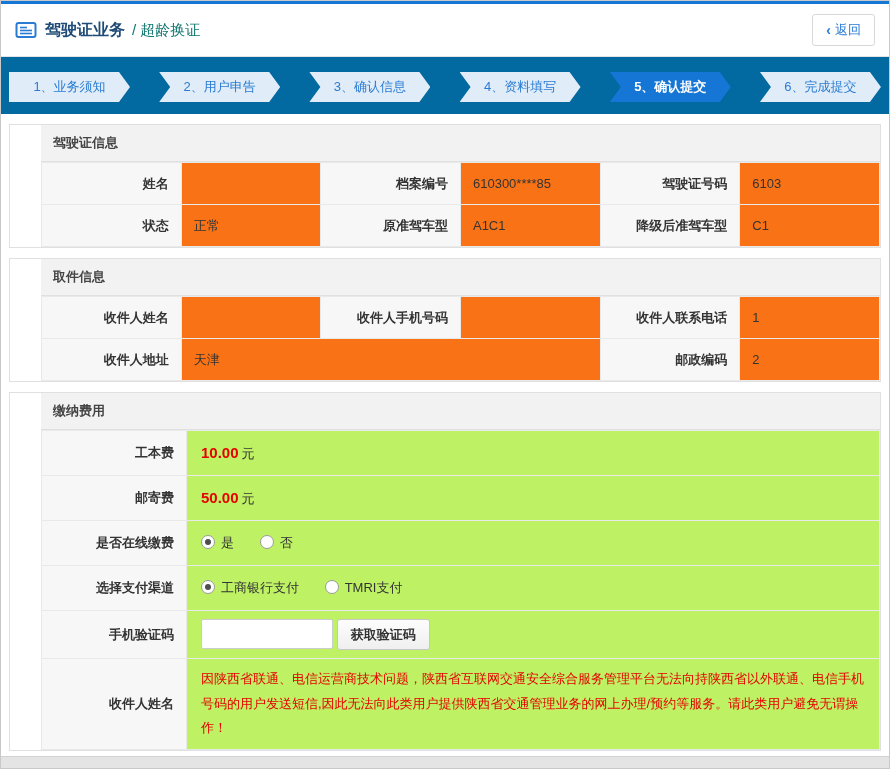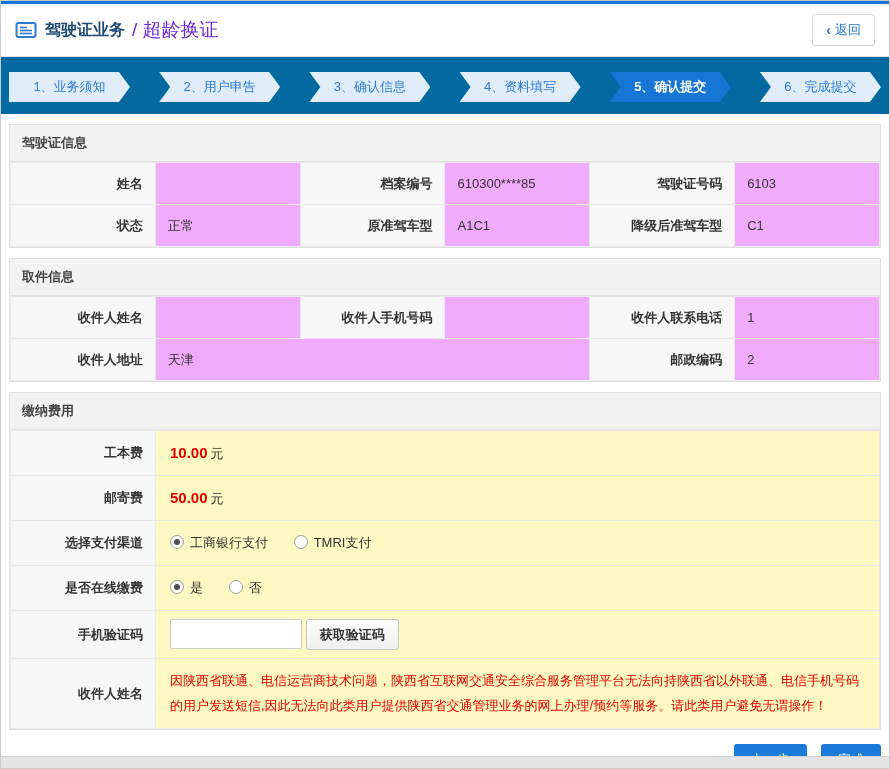--- a/index.html
+++ b/index.html
@@ -2,38 +2,38 @@
 <html><head>
 <meta charset="utf-8">
 <style>
   * { margin:0; padding:0; box-sizing:border-box; }
   body { background:#fff; font-family:"Liberation Sans","DejaVu Sans",sans-serif; }
   .page { width:890px; height:769px; border:1px solid #c9c9c9; background:#fff; position:relative; overflow:hidden; }
   .topbar { height:3px; background:#1576d6; }
   .header { height:53px; display:flex; align-items:center; padding:0 14px; border-bottom:1px solid #e4e4e4; background:#fff; }
   .hicon { display:inline-flex; align-items:center; }
   .htitle { font-size:16px; font-weight:bold; color:#1f4b77; margin-left:8px; }
-  .hsub { font-size:19px; color:#6d28d9; margin-left:7px; }
+  .hsub { font-size:15px; color:#0f766e; margin-left:7px; }
   .back-btn { margin-left:auto; background:#fff; border:1px solid #d8d8d8; border-radius:3px; color:#2a7bd2; font-size:13px; padding:6px 13px; cursor:pointer; display:inline-flex; align-items:center; gap:4px; font-family:inherit; }
   .back-btn .chev { font-weight:bold; font-size:14px; line-height:1; }
   .steps { display:flex; padding:15px 8px 12px 8px; gap:16px; background:#0369a1;justify-content:space-between; }
   .step { flex:0 0 121px; height:30px; line-height:30px; text-align:center; font-size:13px; color:#2a7bd2; background:#e0edf9; cursor:pointer;
           clip-path: polygon(0 0, calc(100% - 11px) 0, 100% 50%, calc(100% - 11px) 100%, 0 100%, 11px 50%); }
   .step:first-child { clip-path: polygon(0 0, calc(100% - 11px) 0, 100% 50%, calc(100% - 11px) 100%, 0 100%); }
   .step.active { background:#1576d6; color:#fff; font-weight:bold; }
-  .section { margin:10px 8px 0 8px; border:1px solid #e0e0e0; background:#fff; }
+  .section { margin:10px 8px 0 8px; border:1px solid #e0e0e0; background:#fff;padding-left:31px; }
   .sec-header { background:#f2f2f2; padding:9px 12px; font-size:13px; font-weight:bold; color:#444; border-bottom:1px solid #e0e0e0; }
   table.info { width:100%; border-collapse:collapse; table-layout:fixed; }
   table.info td { border:1px solid #e9e9e9; height:42px; font-size:13px; padding:0 12px; color:#333;margin-left:7px; }
   table.info td.lbl { background:#f7f7f7; text-align:right; font-weight:bold; }
-  table.info td.val { background:#f0abfc; text-align:left; }
+  table.info td.val { background:#f97316; text-align:left; }
   table.fees { width:100%; border-collapse:collapse; }
   table.fees td { border:1px solid #e9e9e9; font-size:13px; color:#333; }
   table.fees td.lbl { background:#f7f7f7; text-align:right; font-weight:bold; width:145px; padding:0 12px; height:45px; }
-  table.fees td.cnt { background:#fef9c3; padding:8px 14px; vertical-align:middle; }
+  table.fees td.cnt { background:#bef264; padding:8px 14px; vertical-align:middle; }
   .fee-amount { color:#e60000; font-size:15px; font-weight:bold; }
   .fee-unit { color:#333; font-size:13px; margin-left:3px; }
   .radio { width:14px; height:14px; border:1px solid #9b9b9b; border-radius:50%; display:inline-block; vertical-align:-2px; background:#fff; position:relative; cursor:pointer; }
   .radio.checked::after { content:""; position:absolute; left:3px; top:3px; right:3px; bottom:3px; border-radius:50%; background:#4d4d4d; }
   .radio-label { font-size:13px; color:#333; margin:0 22px 0 6px; cursor:pointer; }
   .captcha-input { width:132px; height:30px; border:1px solid #ccc; border-radius:2px; padding:0 7px; font-size:13px; font-family:inherit; }
   .captcha-btn { height:31px; padding:0 13px; background:linear-gradient(#fdfdfd,#efefef); border:1px solid #c6c6c6; border-radius:3px; font-size:13px; font-weight:bold; color:#333; cursor:pointer; font-family:inherit; vertical-align:top; }
   .sms-note { color:#e60000; font-size:13px; line-height:1.9; }
   .bottom-actions { text-align:right; padding:14px 8px 0 0; }
   .btn-blue { background:#1b7bd8; color:#fff; border:none; border-radius:3px; height:31px; padding:0 17px; font-size:13px; margin-left:10px; cursor:pointer; font-family:inherit; }
@@ -127,31 +127,31 @@
           <span class="fee-amount">10.00</span><span class="fee-unit">元</span>
         </td>
       </tr>
       <tr>
         <td class="lbl">邮寄费</td>
         <td class="cnt">
           <span class="fee-amount">50.00</span><span class="fee-unit">元</span>
         </td>
       </tr>
       <tr>
+        <td class="lbl">是否在线缴费</td>
+        <td class="cnt">
+          <span class="radio checked"></span><span class="radio-label">是</span>
+          <span class="radio"></span><span class="radio-label">否</span>
+        </td>
+      </tr>
+      <tr>
         <td class="lbl">选择支付渠道</td>
         <td class="cnt">
           <span class="radio checked"></span><span class="radio-label">工商银行支付</span>
           <span class="radio"></span><span class="radio-label">TMRI支付</span>
-        </td>
-      </tr>
-      <tr>
-        <td class="lbl">是否在线缴费</td>
-        <td class="cnt">
-          <span class="radio checked"></span><span class="radio-label">是</span>
-          <span class="radio"></span><span class="radio-label">否</span>
         </td>
       </tr>
       <tr>
         <td class="lbl" style="height:48px;">手机验证码</td>
         <td class="cnt">
           <input type="text" class="captcha-input" value="" style="">
           <button class="captcha-btn">获取验证码</button>
         </td>
       </tr>
       <tr>

